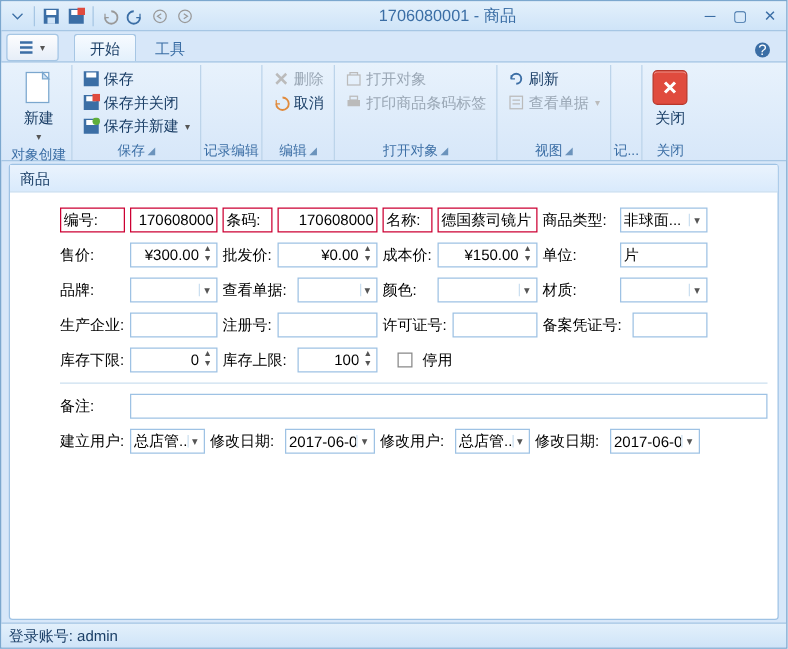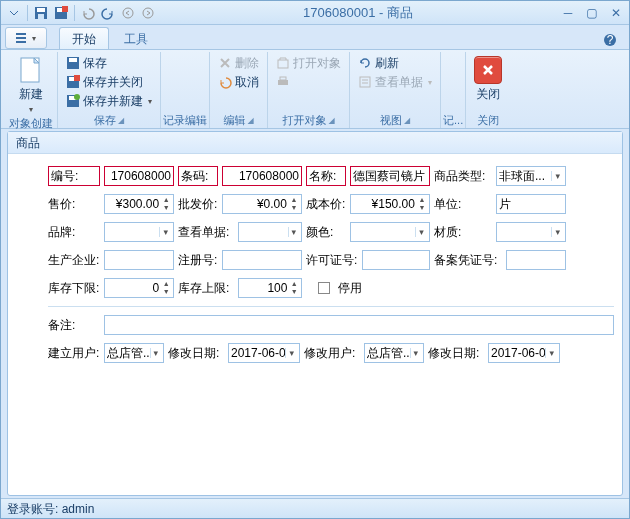--- a/index.html
+++ b/index.html
@@ -215,20 +215,21 @@
               <rect x="2" y="4" width="10" height="8" fill="none" stroke="#bbb"></rect>
               <path d="M4 4 L4 2 L10 2 L10 4" stroke="#bbb" fill="none"></path>
             </svg>
             <span>打开对象</span>
           </div>
         <div class="small-btn disabled">
             <svg width="14" height="14">
               <rect x="2" y="5" width="10" height="5" fill="#bbb"></rect>
               <rect x="4" y="2" width="6" height="3" fill="none" stroke="#bbb"></rect>
             </svg>
+            <span>打印商品条码标签</span>
           </div>
       </div>
     </div>
     <div class="grp-label dialoglauncher">打开对象</div>
   </div>
 
   <div class="grp">
     <div class="grp-body">
       <div class="small-col">
         <div class="small-btn">

